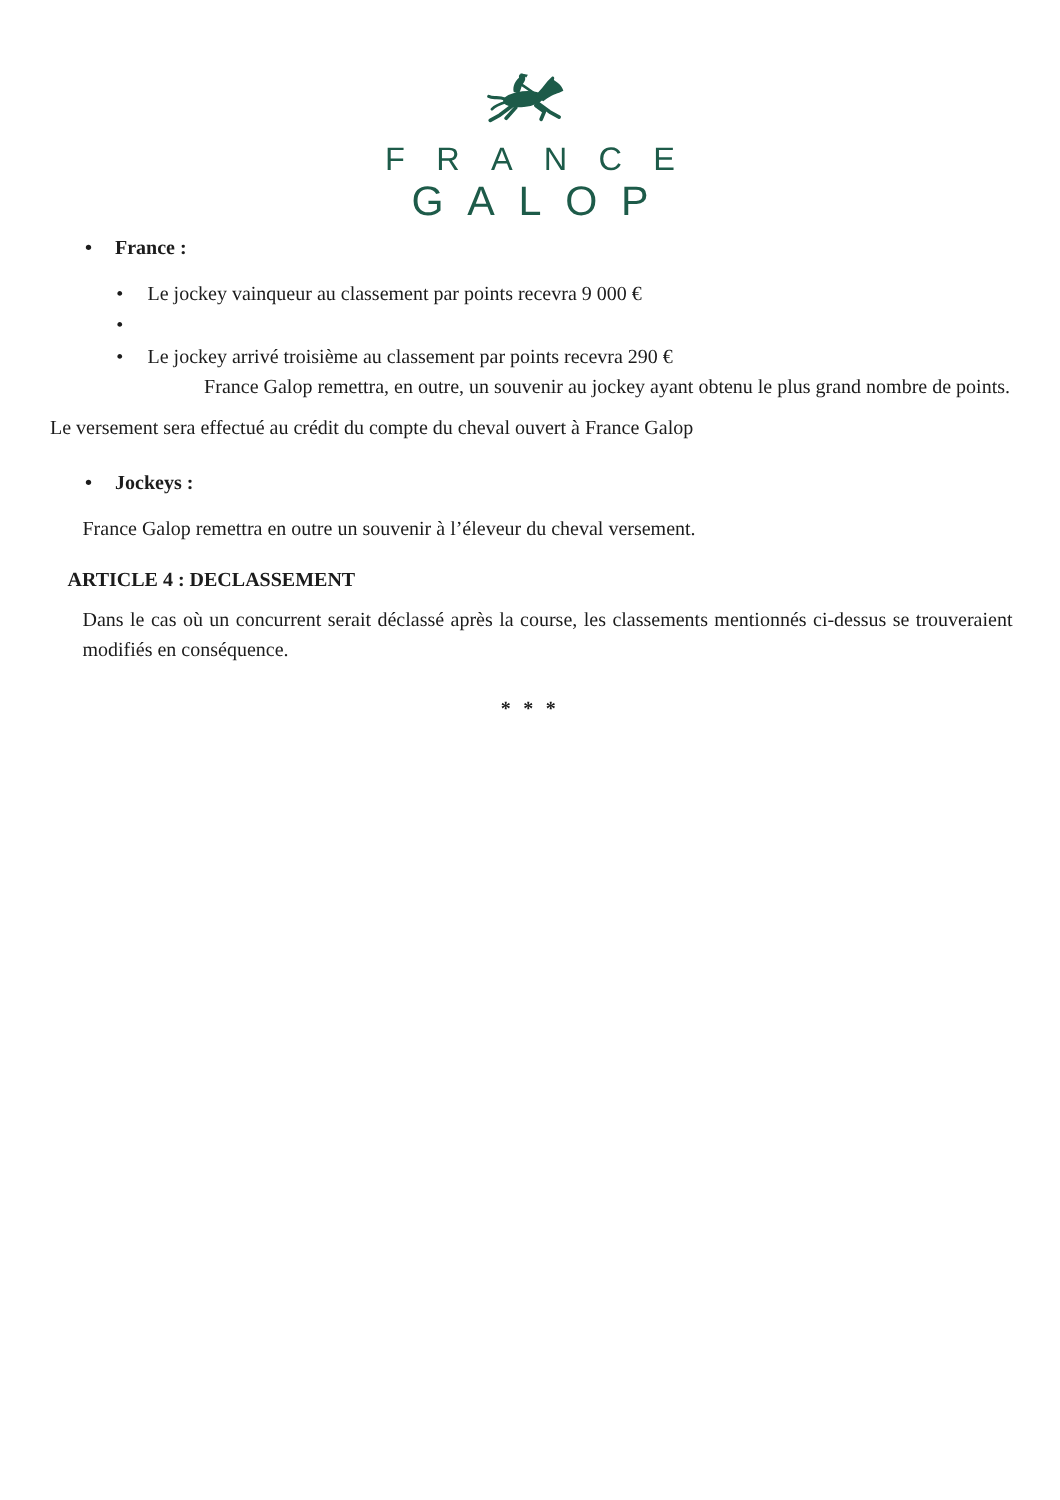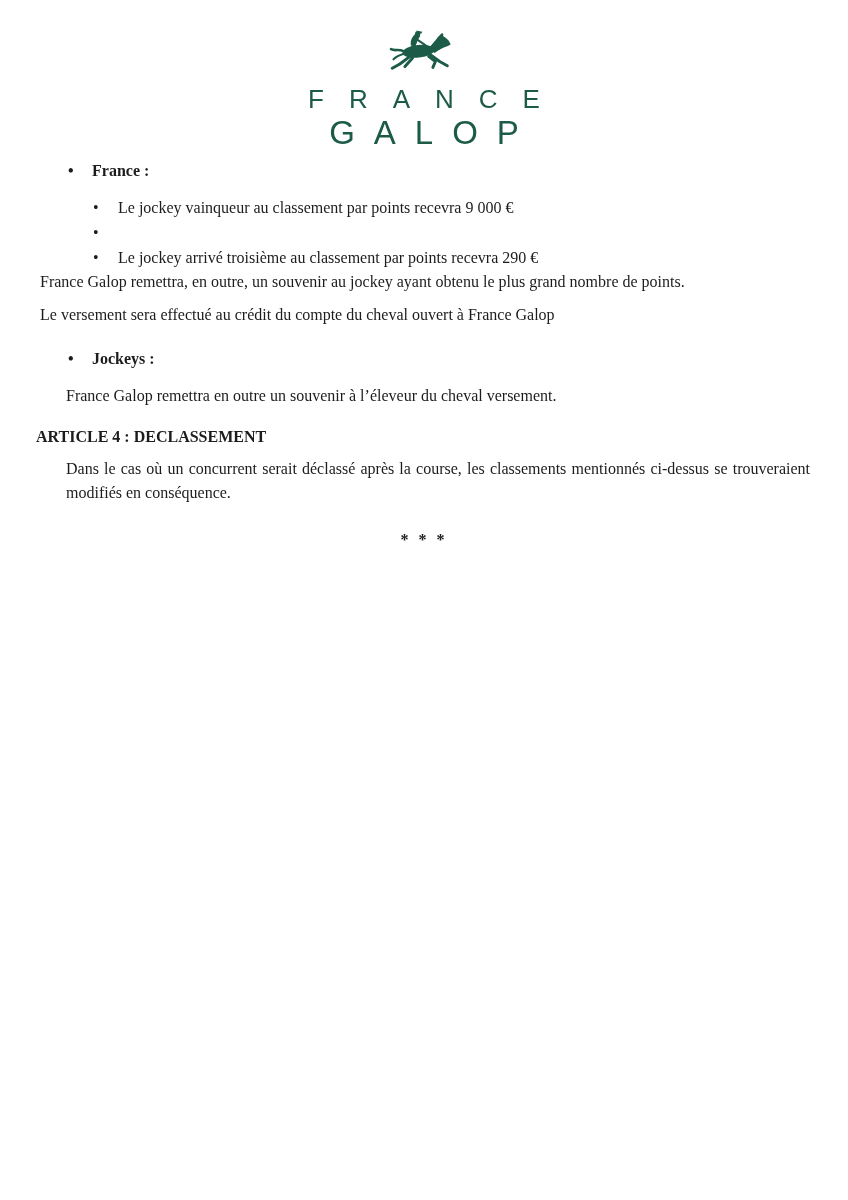--- a/index.html
+++ b/index.html
@@ -7,44 +7,44 @@
     --text:#1c1c1c;
     --page-bg:#ffffff;
   }
   html,body{margin:0;padding:0;background:#fff;}
   .page{
     width:848px;min-height:1200px;background:var(--page-bg);
     font-family:"Liberation Serif", serif;color:var(--text);
     position:relative;overflow:hidden;box-sizing:border-box;
   }
   
-  .logo-block{padding-top:28px;text-align:center;}
+  .logo-block{padding-top:56px;text-align:center;}
   .horse-svg{width:72px;height:50px;display:block;margin:0 auto;}
   .logo-word{
     font-family:"Liberation Sans", sans-serif;
     color:var(--brand-green);
     font-weight:400;
   }
   .word-france{font-size:26px;letter-spacing:25px;margin-right:-25px;line-height:1.25;margin-top:5px;}
   .word-galop{font-size:33px;letter-spacing:19px;margin-right:-19px;line-height:1.05;}
   
   .doc{font-size:16px;line-height:17px;}
   .row{display:flex;}
   .row .bullet{flex:0 0 24px;}
   .l1{margin-left:68px;font-weight:700;}
   .l2{margin-left:93px;line-height:25px;}
   .l2 .bullet{flex:0 0 25px;}
   #jockeys-heading{margin-top:12px;}
   .sublist{margin-top:16px;}
   .para{margin:0 40px;}
-  .note-souvenir{margin-top:3px;}
+  .note-souvenir{margin-top:3px;text-align:right;}
   .note-payment{margin-top:16px;}
   #eleveur-heading{margin-top:27px;}
   .eleveur-note{margin:20px 40px 0 66px;}
-  .article-heading{margin:24px 40px 0 36px;font-weight:700;}
+  .article-heading{margin:24px 40px 0 54px;font-weight:700;}
   .article-body{margin:12px 0 0 66px;width:744px;text-align:justify;line-height:24px;}
   .separator{margin-top:26px;text-align:center;letter-spacing:3px;font-weight:700;}
 </style>
 </head>
 <body>
 
 <div class="page">
 
   <div class="logo-block">
     <svg class="horse-svg" viewBox="0 0 170 116" aria-hidden="true">

